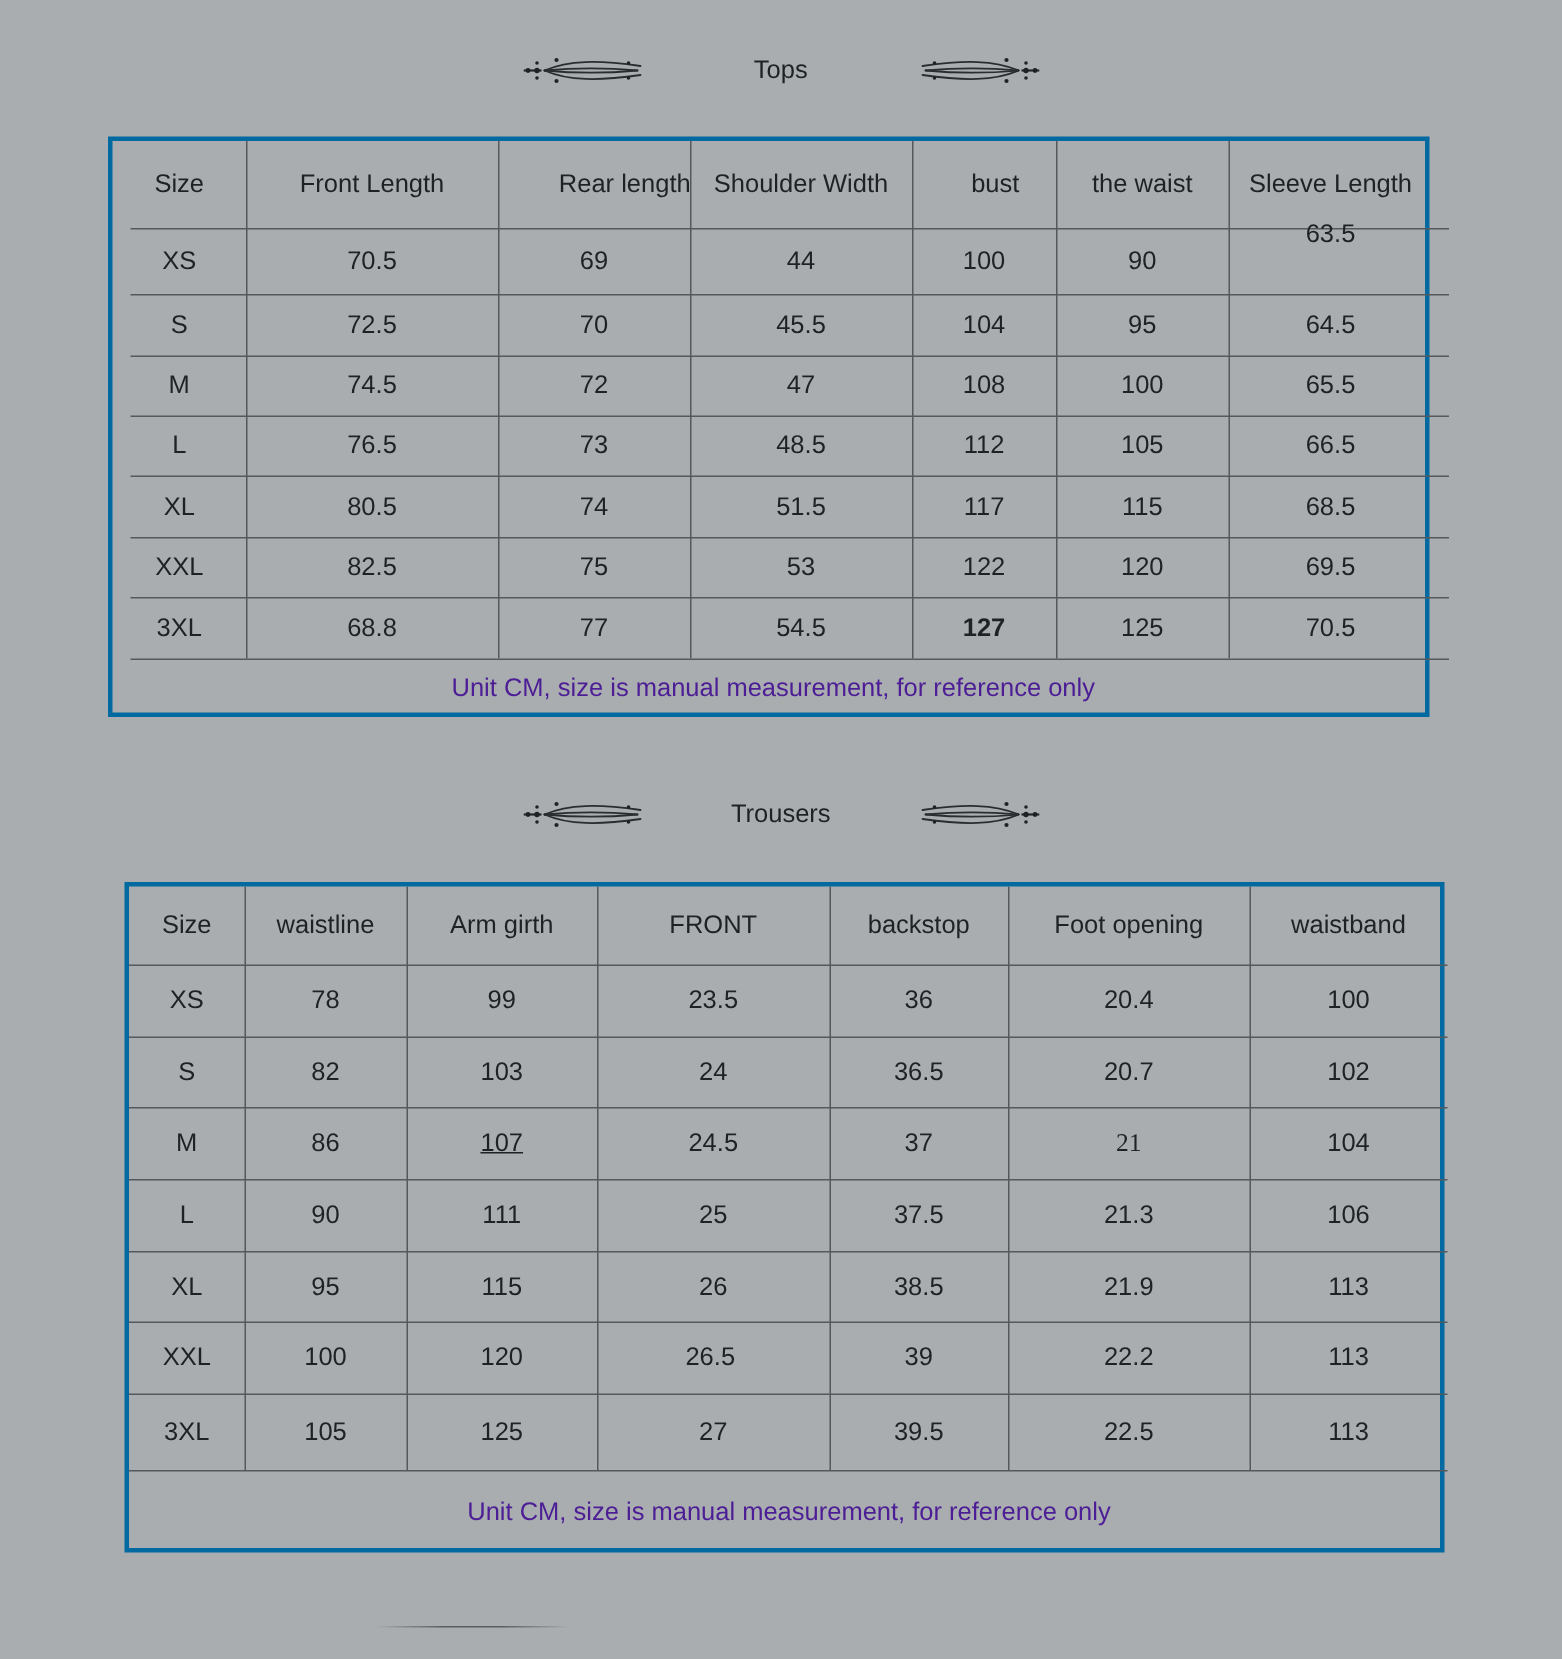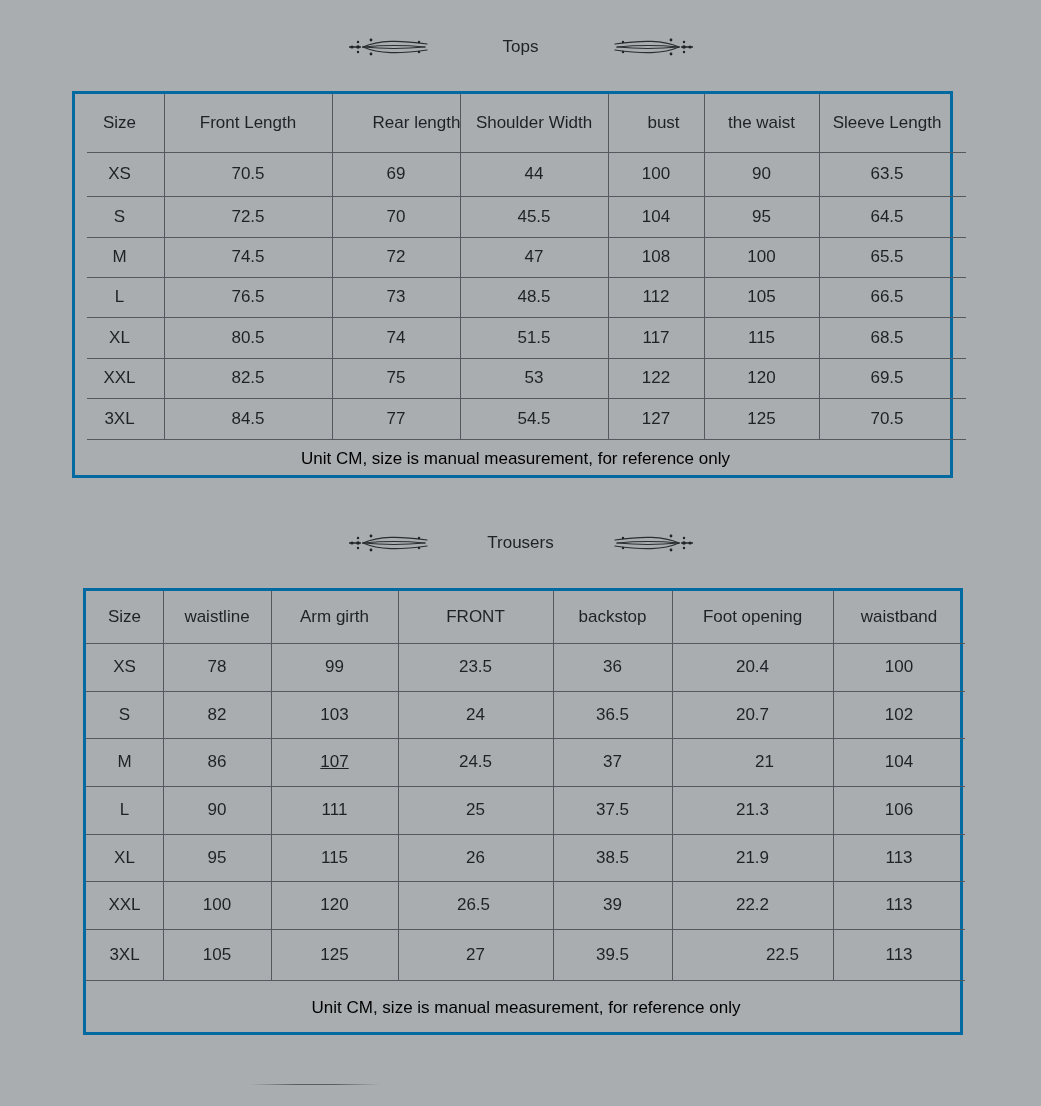--- a/index.html
+++ b/index.html
@@ -42,21 +42,21 @@
     font-size: 17px; color: #1f2225;
     white-space: nowrap;
     box-sizing: border-box;
   }
   .hline { position: absolute; height: 1px; background: #55595d; }
   .vline { position: absolute; width: 1px; background: #55595d; }
 
   .footnote {
     position: absolute;
     display: flex; align-items: center; justify-content: center;
-    font-size: 17px; color: #000000;
+    font-size: 17px; color: #4c1d95;
     white-space: nowrap;
   }
   .bottom-stub {
     position: absolute; left: 250px; top: 1084px; width: 130px; height: 1px;
     background: linear-gradient(to right, rgba(80,84,88,0), #5a5e62 35%, #5a5e62 65%, rgba(80,84,88,0));
   }
 </style>
 </head>
 <body>
 
@@ -124,21 +124,21 @@
       <div class="cell" style="left: 385px; width: 148px; top: 0px; height: 58px;">Shoulder Width</div>
       <div class="cell" style="left: 533px; width: 96px; top: 0px; height: 58px; padding-left: 15px;">bust</div>
       <div class="cell" style="left: 629px; width: 115px; top: 0px; height: 58px;">the waist</div>
       <div class="cell" style="left: 744px; width: 136px; top: 0px; height: 58px;">Sleeve Length</div>
       <div class="cell" style="left: 0px; width: 89px; top: 58px; height: 44px;">XS</div>
       <div class="cell" style="left: 89px; width: 168px; top: 58px; height: 44px;">70.5</div>
       <div class="cell" style="left: 257px; width: 128px; top: 58px; height: 44px;">69</div>
       <div class="cell" style="left: 385px; width: 148px; top: 58px; height: 44px;">44</div>
       <div class="cell" style="left: 533px; width: 96px; top: 58px; height: 44px;">100</div>
       <div class="cell" style="left: 629px; width: 115px; top: 58px; height: 44px;">90</div>
-      <div class="cell" style="left: 744px; width: 136px; top: 58px; height: 44px;">63.5</div>
+      <div class="cell" style="left: 744px; width: 136px; top: 40px; height: 44px;">63.5</div>
       <div class="cell" style="left: 0px; width: 89px; top: 102px; height: 41px;">S</div>
       <div class="cell" style="left: 89px; width: 168px; top: 102px; height: 41px;">72.5</div>
       <div class="cell" style="left: 257px; width: 128px; top: 102px; height: 41px;">70</div>
       <div class="cell" style="left: 385px; width: 148px; top: 102px; height: 41px;">45.5</div>
       <div class="cell" style="left: 533px; width: 96px; top: 102px; height: 41px;">104</div>
       <div class="cell" style="left: 629px; width: 115px; top: 102px; height: 41px;">95</div>
       <div class="cell" style="left: 744px; width: 136px; top: 102px; height: 41px;">64.5</div>
       <div class="cell" style="left: 0px; width: 89px; top: 143px; height: 40px;">M</div>
       <div class="cell" style="left: 89px; width: 168px; top: 143px; height: 40px;">74.5</div>
       <div class="cell" style="left: 257px; width: 128px; top: 143px; height: 40px;">72</div>
@@ -161,24 +161,24 @@
       <div class="cell" style="left: 629px; width: 115px; top: 223px; height: 41px;">115</div>
       <div class="cell" style="left: 744px; width: 136px; top: 223px; height: 41px;">68.5</div>
       <div class="cell" style="left: 0px; width: 89px; top: 264px; height: 40px;">XXL</div>
       <div class="cell" style="left: 89px; width: 168px; top: 264px; height: 40px;">82.5</div>
       <div class="cell" style="left: 257px; width: 128px; top: 264px; height: 40px;">75</div>
       <div class="cell" style="left: 385px; width: 148px; top: 264px; height: 40px;">53</div>
       <div class="cell" style="left: 533px; width: 96px; top: 264px; height: 40px;">122</div>
       <div class="cell" style="left: 629px; width: 115px; top: 264px; height: 40px;">120</div>
       <div class="cell" style="left: 744px; width: 136px; top: 264px; height: 40px;">69.5</div>
       <div class="cell" style="left: 0px; width: 89px; top: 304px; height: 41px;">3XL</div>
-      <div class="cell" style="left: 89px; width: 168px; top: 304px; height: 41px;">84.5</div>
+      <div class="cell" style="left: 89px; width: 168px; top: 304px; height: 41px;">68.8</div>
       <div class="cell" style="left: 257px; width: 128px; top: 304px; height: 41px;">77</div>
       <div class="cell" style="left: 385px; width: 148px; top: 304px; height: 41px;">54.5</div>
-      <div class="cell" style="left: 533px; width: 96px; top: 304px; height: 41px;">127</div>
+      <div class="cell" style="left: 533px; width: 96px; top: 304px; height: 41px; font-weight: bold;">127</div>
       <div class="cell" style="left: 629px; width: 115px; top: 304px; height: 41px;">125</div>
       <div class="cell" style="left: 744px; width: 136px; top: 304px; height: 41px;">70.5</div>
     </div>
   <div class="footnote" id="tops-footnote" style="left: 0px; width: 881px; top: 345px; height: 40px;">Unit CM, size is manual measurement, for reference only</div>
 </div>
 
 <div class="section-title trousers-title">
   <svg class="flourish" viewBox="0 0 80 22">
     <g fill="none" stroke="#2a2d30" stroke-width="1.2" stroke-linecap="round">
       <path d="M14 11 C 30 4, 50 4, 78 8"></path>
@@ -255,21 +255,21 @@
       <div class="cell" style="left: 185px; width: 127px; top: 100px; height: 47px;">103</div>
       <div class="cell" style="left: 312px; width: 155px; top: 100px; height: 47px;">24</div>
       <div class="cell" style="left: 467px; width: 119px; top: 100px; height: 47px;">36.5</div>
       <div class="cell" style="left: 586px; width: 161px; top: 100px; height: 47px;">20.7</div>
       <div class="cell" style="left: 747px; width: 132px; top: 100px; height: 47px;">102</div>
       <div class="cell" style="left: 0px; width: 77px; top: 147px; height: 48px;">M</div>
       <div class="cell" style="left: 77px; width: 108px; top: 147px; height: 48px;">86</div>
       <div class="cell" style="left: 185px; width: 127px; top: 147px; height: 48px; text-decoration: underline;">107</div>
       <div class="cell" style="left: 312px; width: 155px; top: 147px; height: 48px;">24.5</div>
       <div class="cell" style="left: 467px; width: 119px; top: 147px; height: 48px;">37</div>
-      <div class="cell" style="left: 598px; width: 161px; top: 147px; height: 48px;">21</div>
+      <div class="cell" style="left: 586px; width: 161px; top: 147px; height: 48px; font-family: Liberation Serif, serif;">21</div>
       <div class="cell" style="left: 747px; width: 132px; top: 147px; height: 48px;">104</div>
       <div class="cell" style="left: 0px; width: 77px; top: 195px; height: 48px;">L</div>
       <div class="cell" style="left: 77px; width: 108px; top: 195px; height: 48px;">90</div>
       <div class="cell" style="left: 185px; width: 127px; top: 195px; height: 48px;">111</div>
       <div class="cell" style="left: 312px; width: 155px; top: 195px; height: 48px;">25</div>
       <div class="cell" style="left: 467px; width: 119px; top: 195px; height: 48px;">37.5</div>
       <div class="cell" style="left: 586px; width: 161px; top: 195px; height: 48px;">21.3</div>
       <div class="cell" style="left: 747px; width: 132px; top: 195px; height: 48px;">106</div>
       <div class="cell" style="left: 0px; width: 77px; top: 243px; height: 47px;">XL</div>
       <div class="cell" style="left: 77px; width: 108px; top: 243px; height: 47px;">95</div>
@@ -283,19 +283,19 @@
       <div class="cell" style="left: 185px; width: 127px; top: 290px; height: 48px;">120</div>
       <div class="cell" style="left: 310px; width: 155px; top: 290px; height: 48px;">26.5</div>
       <div class="cell" style="left: 467px; width: 119px; top: 290px; height: 48px;">39</div>
       <div class="cell" style="left: 586px; width: 161px; top: 290px; height: 48px;">22.2</div>
       <div class="cell" style="left: 747px; width: 132px; top: 290px; height: 48px;">113</div>
       <div class="cell" style="left: 0px; width: 77px; top: 338px; height: 51px;">3XL</div>
       <div class="cell" style="left: 77px; width: 108px; top: 338px; height: 51px;">105</div>
       <div class="cell" style="left: 185px; width: 127px; top: 338px; height: 51px;">125</div>
       <div class="cell" style="left: 312px; width: 155px; top: 338px; height: 51px;">27</div>
       <div class="cell" style="left: 467px; width: 119px; top: 338px; height: 51px;">39.5</div>
-      <div class="cell" style="left: 616px; width: 161px; top: 338px; height: 51px;">22.5</div>
+      <div class="cell" style="left: 586px; width: 161px; top: 338px; height: 51px;">22.5</div>
       <div class="cell" style="left: 747px; width: 132px; top: 338px; height: 51px;">113</div>
     </div>
   <div class="footnote" id="trousers-footnote" style="left: 0px; width: 880px; top: 389px; height: 56px;">Unit CM, size is manual measurement, for reference only</div>
 </div>
 
 <div class="bottom-stub"></div>
 
 </body></html>

